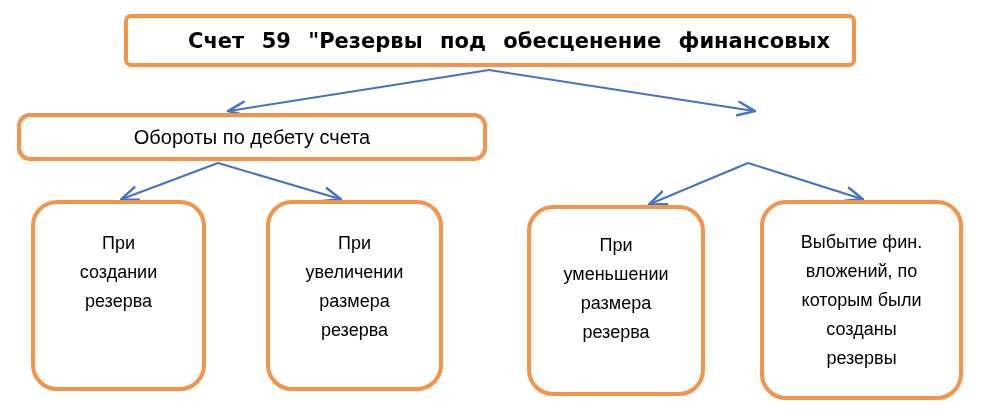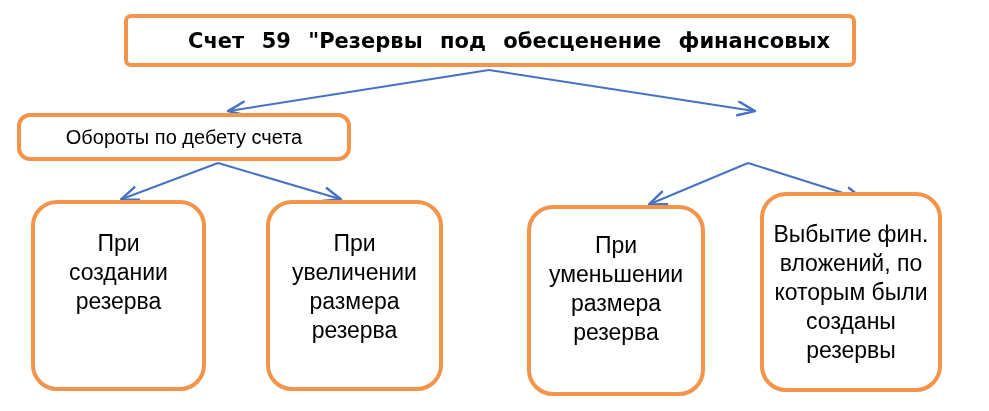--- a/index.html
+++ b/index.html
@@ -63,21 +63,21 @@
     line-height: 26px;
     letter-spacing: 0px;
     text-align: justify;
     text-align-last: justify;
     white-space: nowrap;
   }
 
   
   .node-l2 {
     top: 113px;
-    width: 334px;
+    width: 470px;
     height: 48px;
     border-radius: 13px;
     align-items: center;
   }
   .node-l2-left  { left: 17px; }
   .node-l2-right { left: 578px; }
   .node-l2 .node-text {
     display: block;
     width: 100%;
     font-size: 20px;
@@ -88,34 +88,34 @@
   
   .node-leaf {
     border-radius: 26px;
     align-items: flex-start;
   }
   .node-leaf .node-text {
     display: block;
     width: 100%;
     padding: 0 8px;
     box-sizing: border-box;
-    font-size: 23px;
+    font-size: 18px;
     line-height: 29px;
   }
 
   .node-leaf-1 { left: 31px;  top: 200px; width: 175px; height: 191px; }
   .node-leaf-1 .node-text { padding-top: 25px; }
 
   .node-leaf-2 { left: 266px; top: 200px; width: 177px; height: 191px; }
   .node-leaf-2 .node-text { padding-top: 25px; }
 
   .node-leaf-3 { left: 527px; top: 205px; width: 178px; height: 191px; }
   .node-leaf-3 .node-text { padding-top: 22px; }
 
-  .node-leaf-4 { left: 760px; top: 192px; width: 182px; height: 200px; }
+  .node-leaf-4 { left: 760px; top: 200px; width: 203px; height: 200px; }
   .node-leaf-4 .node-text { padding-top: 24px; }
 </style>
 </head>
 <body>
 
 <div id="diagram-canvas">
 
   <svg id="connectors-layer" width="989" height="411" viewBox="0 0 989 411" xmlns="http://www.w3.org/2000/svg">
     <defs>
       <marker id="arrowhead" markerWidth="10" markerHeight="10" refX="8.5" refY="4" orient="auto" markerUnits="strokeWidth">

